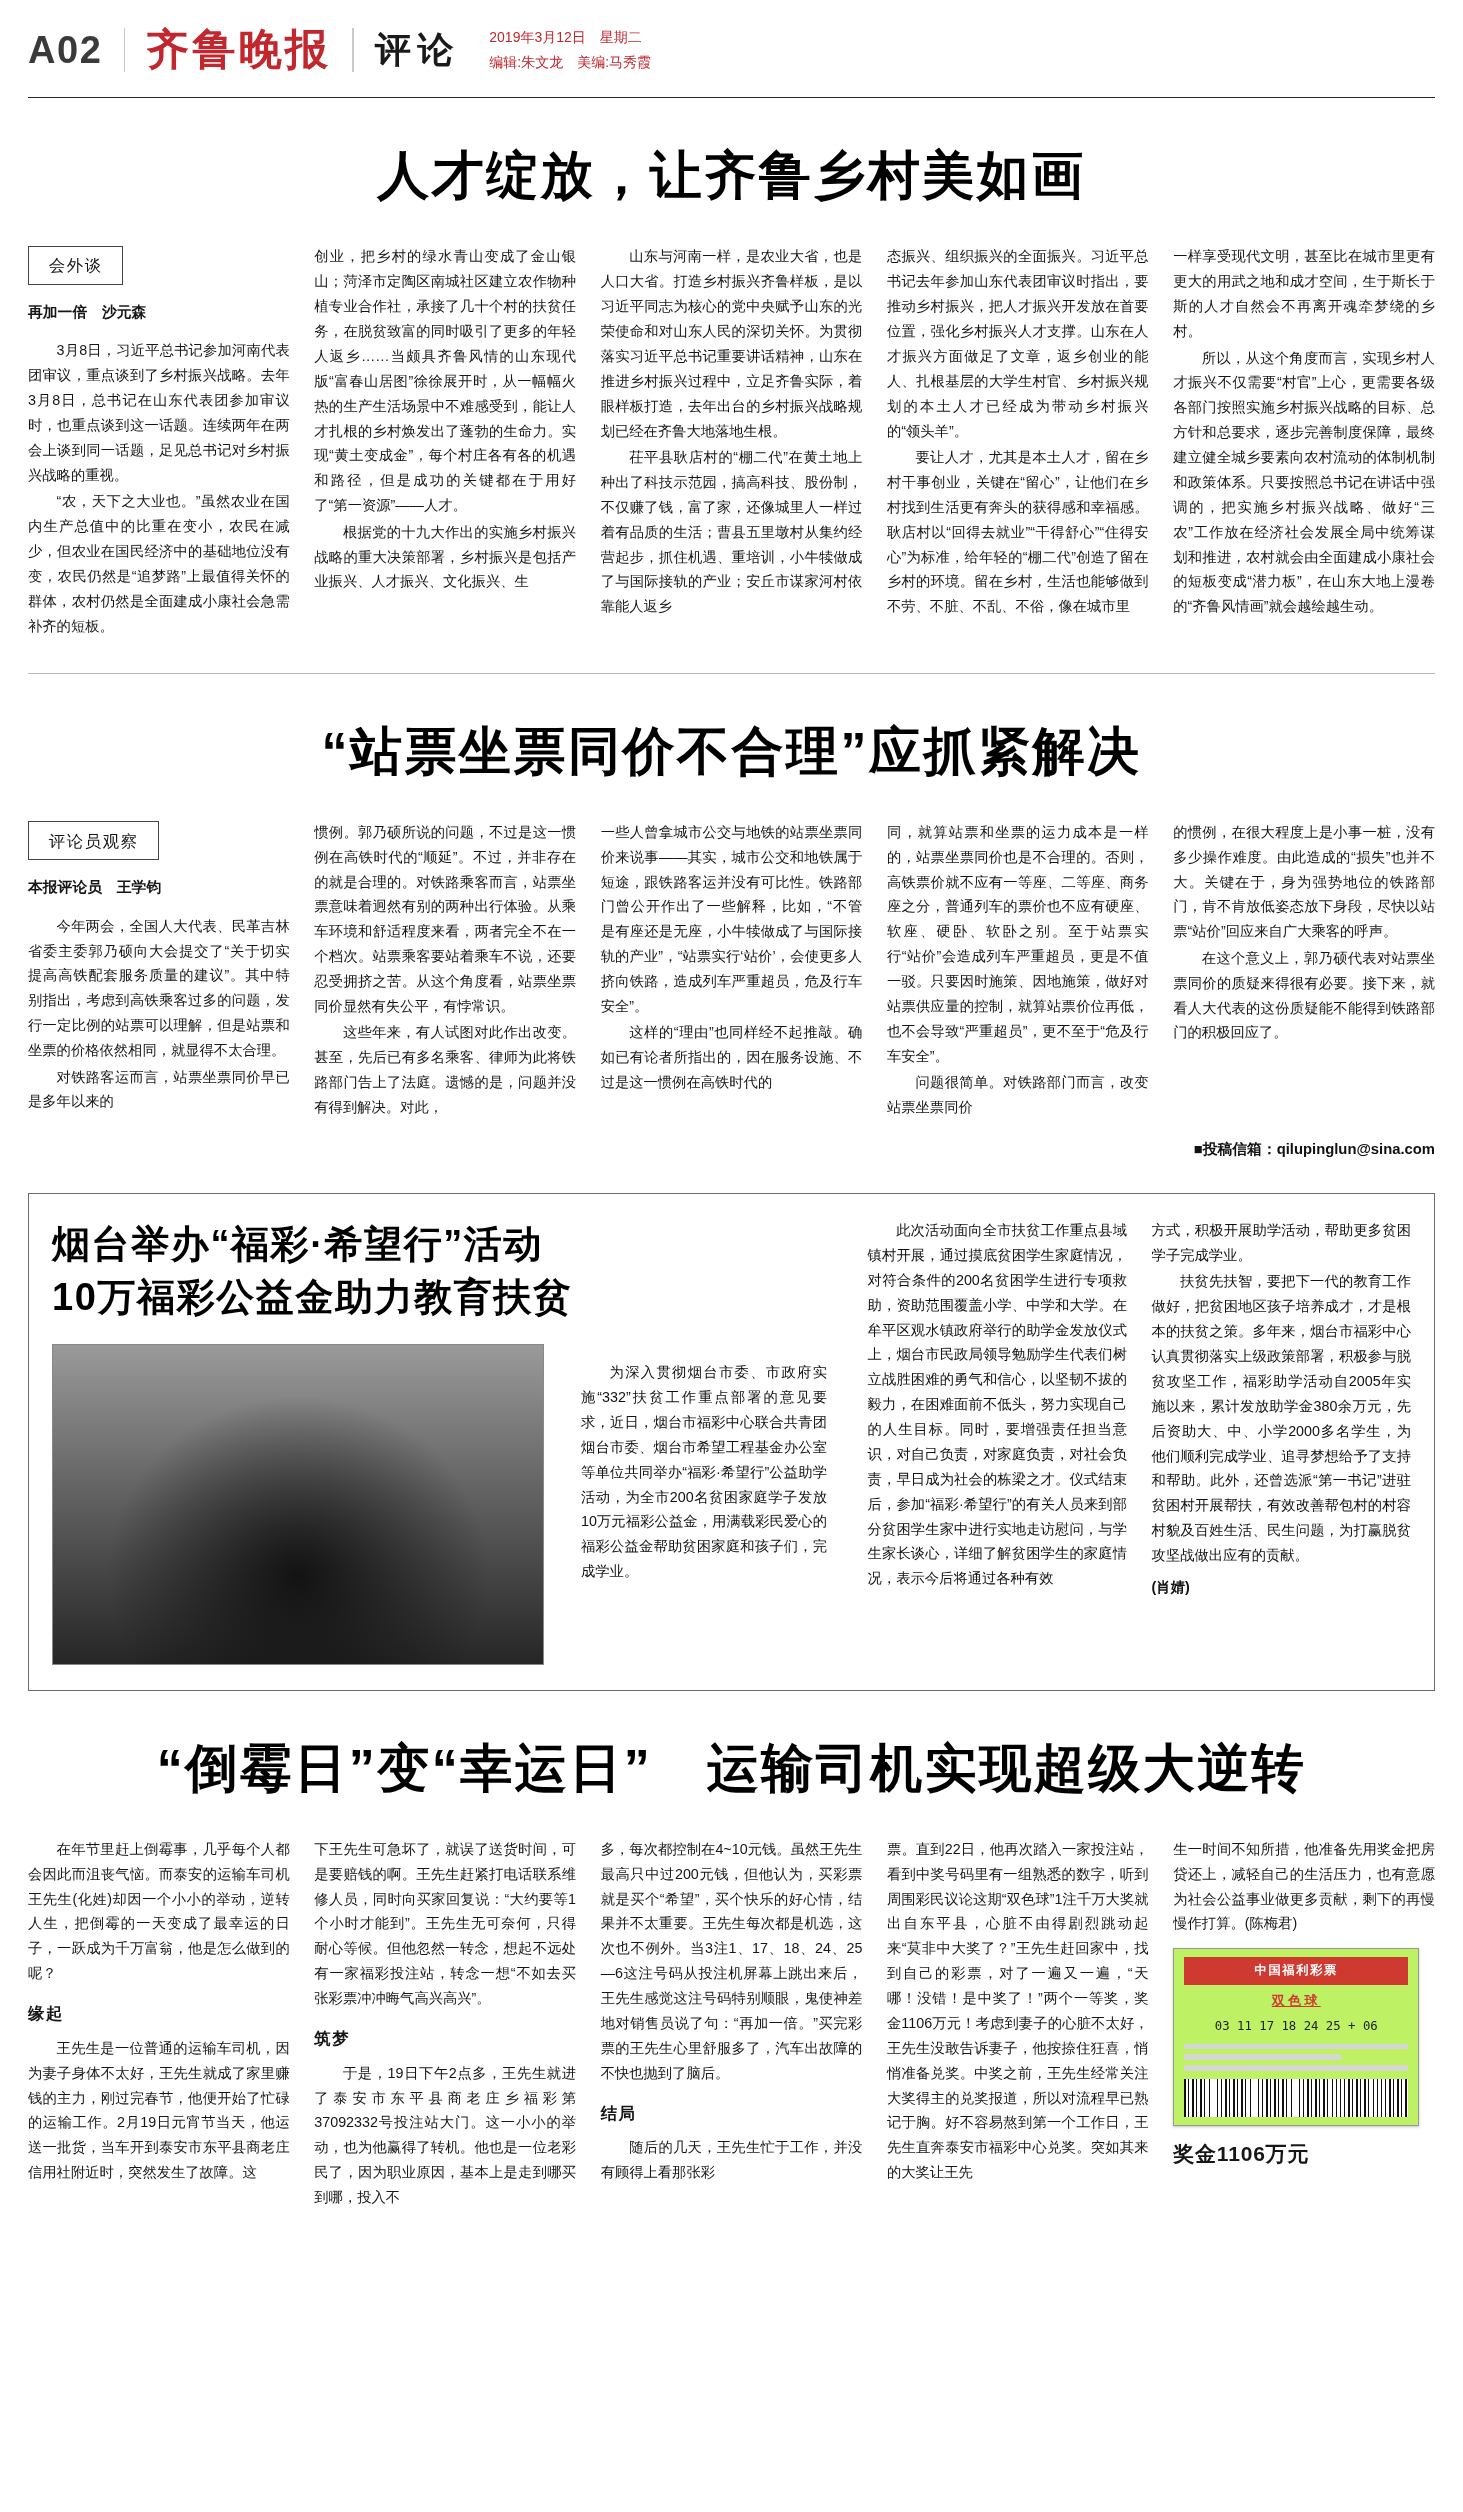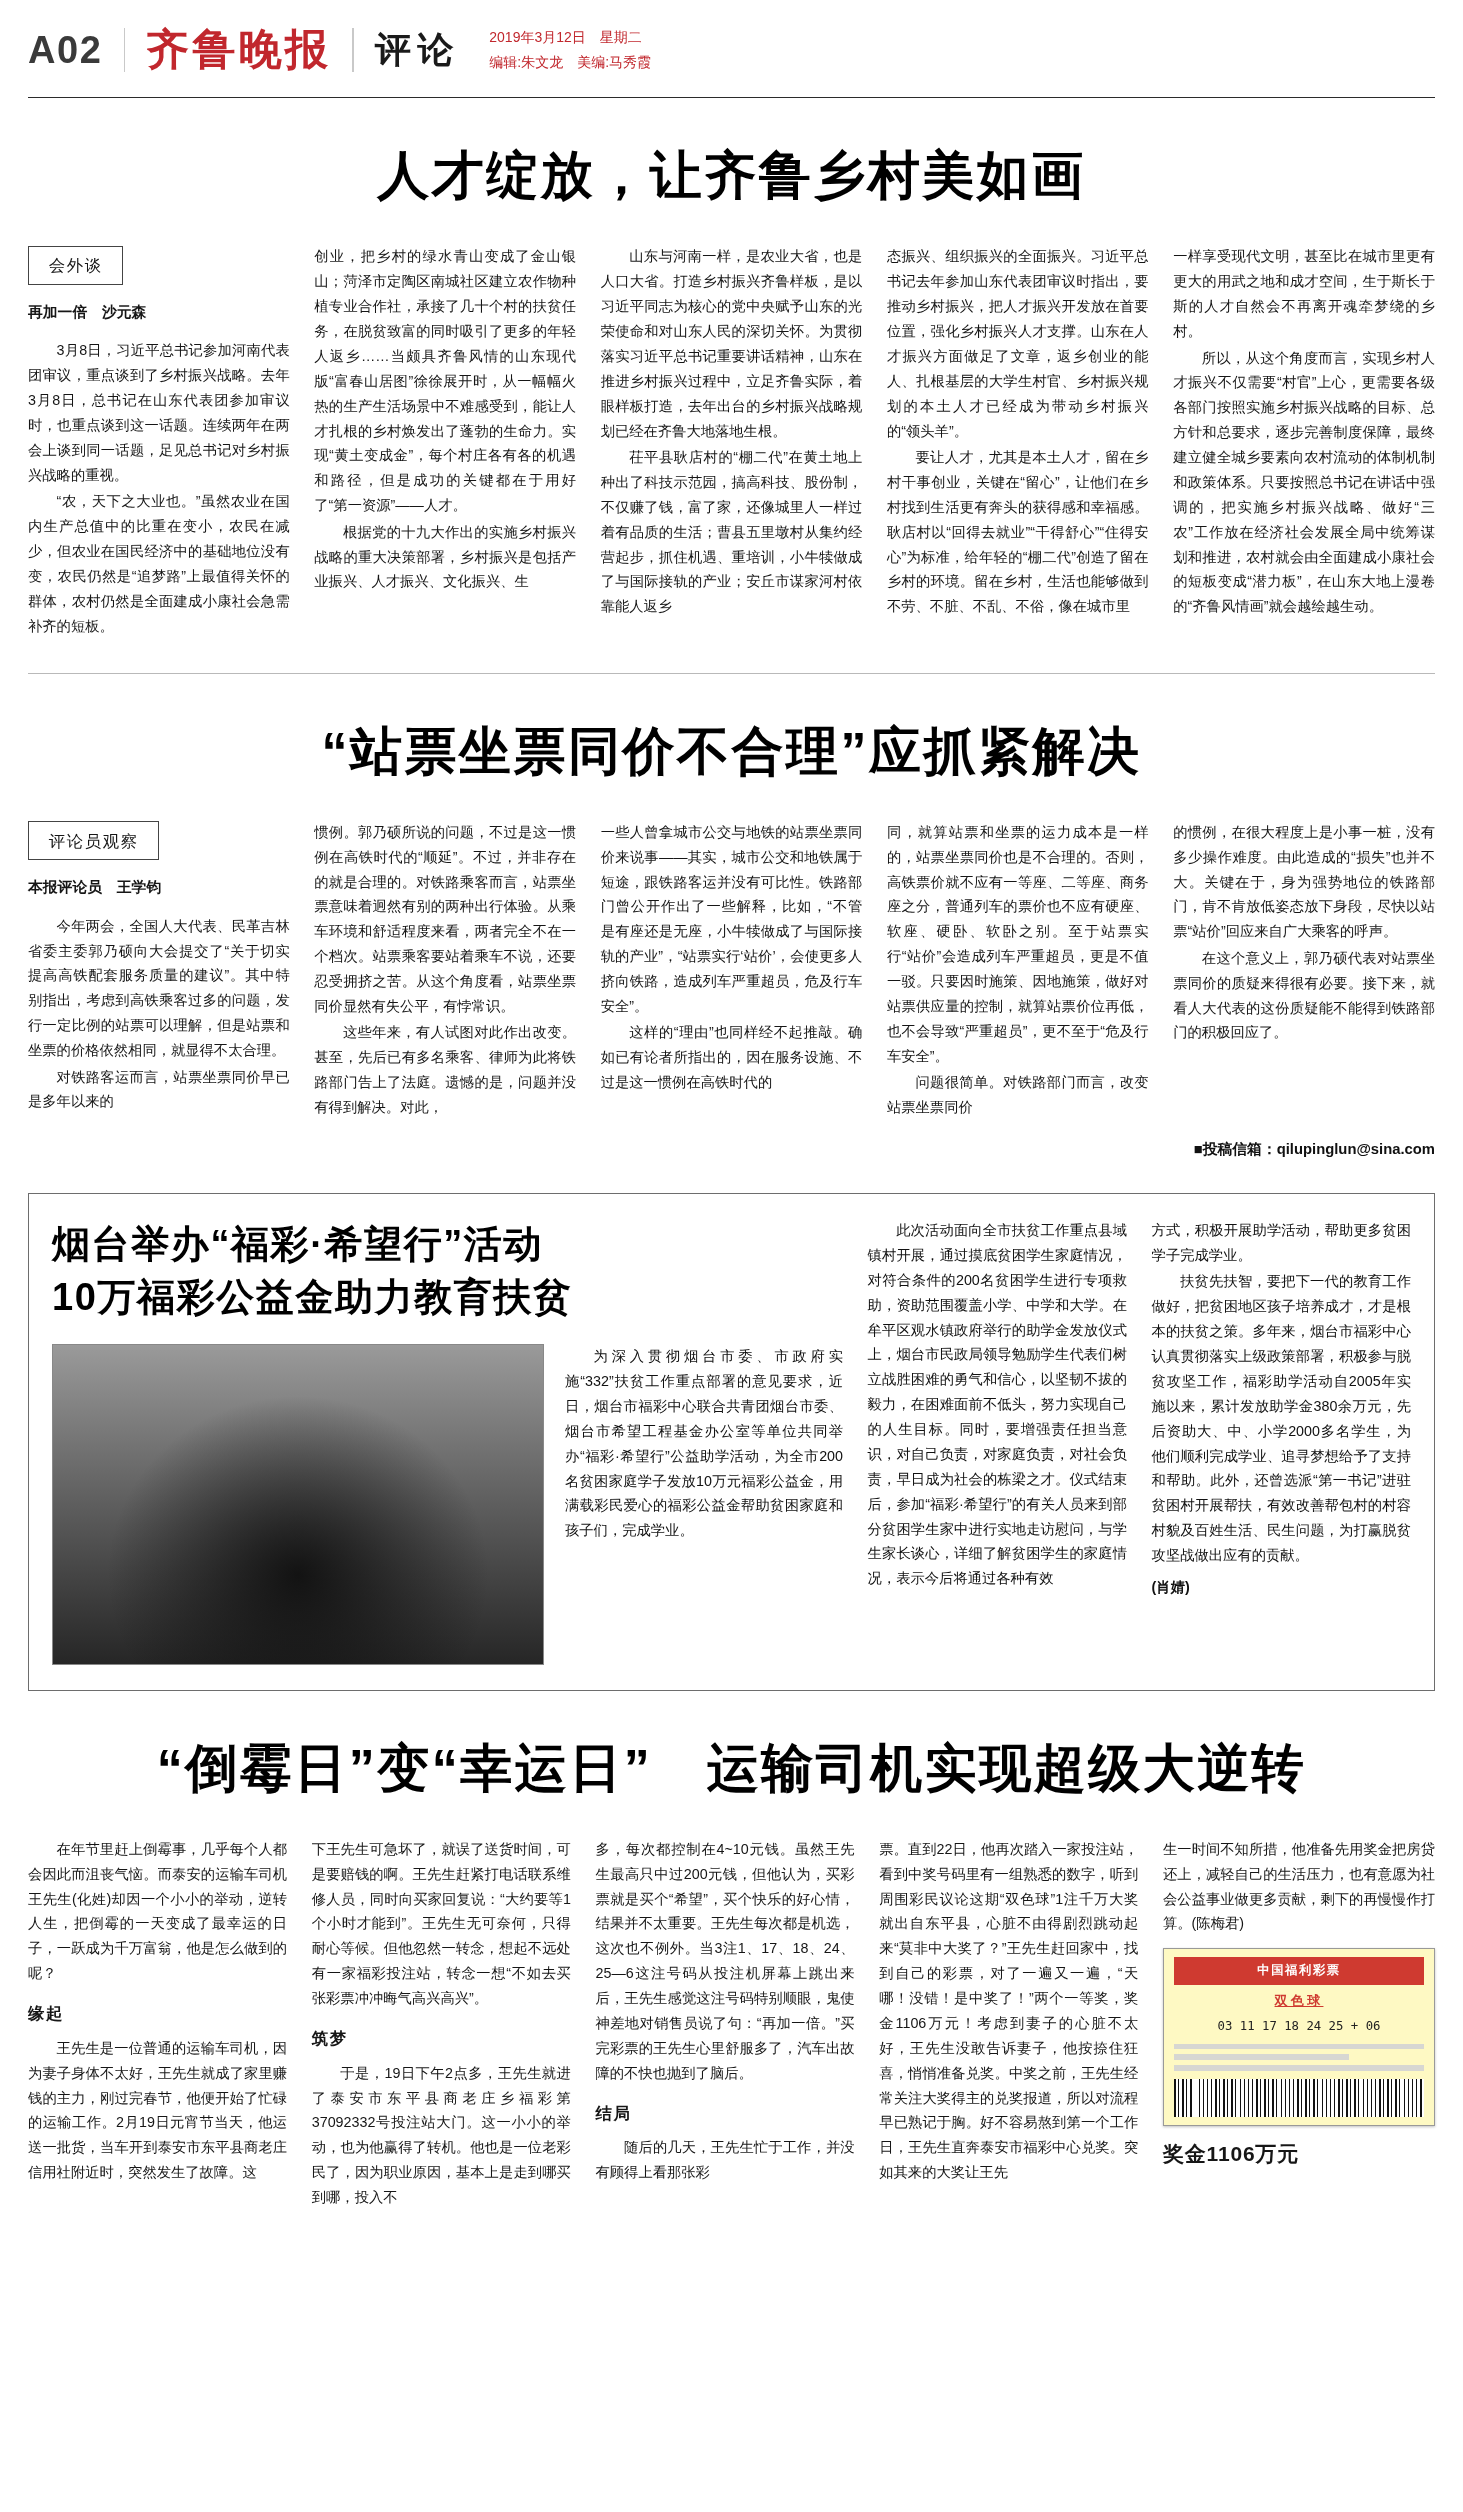--- a/index.html
+++ b/index.html
@@ -38,30 +38,30 @@
   .boxed-title { font-size: 38px; font-weight: 900; line-height: 1.4; letter-spacing: 1.6px; margin: 0 0 19.7px; color: #000; }
   .photo-row { display: flex; gap: 21px; }
   .news-photo {
     width: 492px; height: 321px; flex: none;
     background:
       radial-gradient(ellipse at 50% 72%, rgba(10,10,10,.85) 0%, rgba(10,10,10,0) 55%),
       linear-gradient(180deg, #9a9a9a 0%, #6f6f6f 35%, #474747 70%, #262626 100%);
     border: 0.8px solid #888;
   }
   .lead-col { flex: 1; font-size: 14.3px; line-height: 1.74; text-align: justify; }
-  .lead-col p { margin: 0; text-indent: 2em; }
+  .lead-col p { margin: 16px; text-indent: 2em; }
   .box-col { flex: 1; font-size: 14.3px; line-height: 1.74; text-align: justify; }
   .box-col p { margin: 0 0 1.6px; text-indent: 2em; }
   .box-col p.cont { text-indent: 0; }
   .sign { text-align: left; font-weight: bold; margin-top: 6.6px; }
 
   
   .crosshead { font-weight: bold; font-size: 16.4px; margin: 13px 0 8.2px; letter-spacing: 1.6px; }
 
-  .ticket { margin-top: 11.5px; width: 272px; border: 0.8px solid #999; background: #fef9c3; padding: 8.2px 9.8px; box-shadow: 0 0.8px 2.5px rgba(0,0,0,.25); }
+  .ticket { margin-top: 11.5px; width: 246px; border: 0.8px solid #999; background: #bef264; padding: 8.2px 9.8px; box-shadow: 0 0.8px 2.5px rgba(0,0,0,.25); }
   .ticket-header { background: #cf3a30; color: #fff; font-size: 12.3px; font-weight: bold; text-align: center; padding: 3.3px 0; letter-spacing: 1.6px; }
   .ticket-game { color: #cf3a30; font-weight: 900; font-size: 13px; text-align: center; margin: 4.9px 0 3.3px; letter-spacing: 3.3px; text-decoration: underline; }
   .ticket-numbers { font-family: "DejaVu Sans Mono", "Liberation Mono", monospace; font-size: 12.3px; text-align: center; margin: 3.3px 0 6.6px; color: #222; }
   .ticket-line { height: 5.7px; background: #d7d7d2; margin: 4.9px 0; }
   .ticket-line.short { width: 70%; }
   .ticket-barcode { height: 38px; margin-top: 8.2px;
     background: repeating-linear-gradient(90deg, #111 0 1.6px, #fff 1.6px 4.1px, #111 4.1px 4.9px, #fff 4.9px 8.2px); }
   .ticket-caption { font-size: 21px; font-weight: 900; margin-top: 9.8px; letter-spacing: 0.8px; }
 </style>
 </head>

